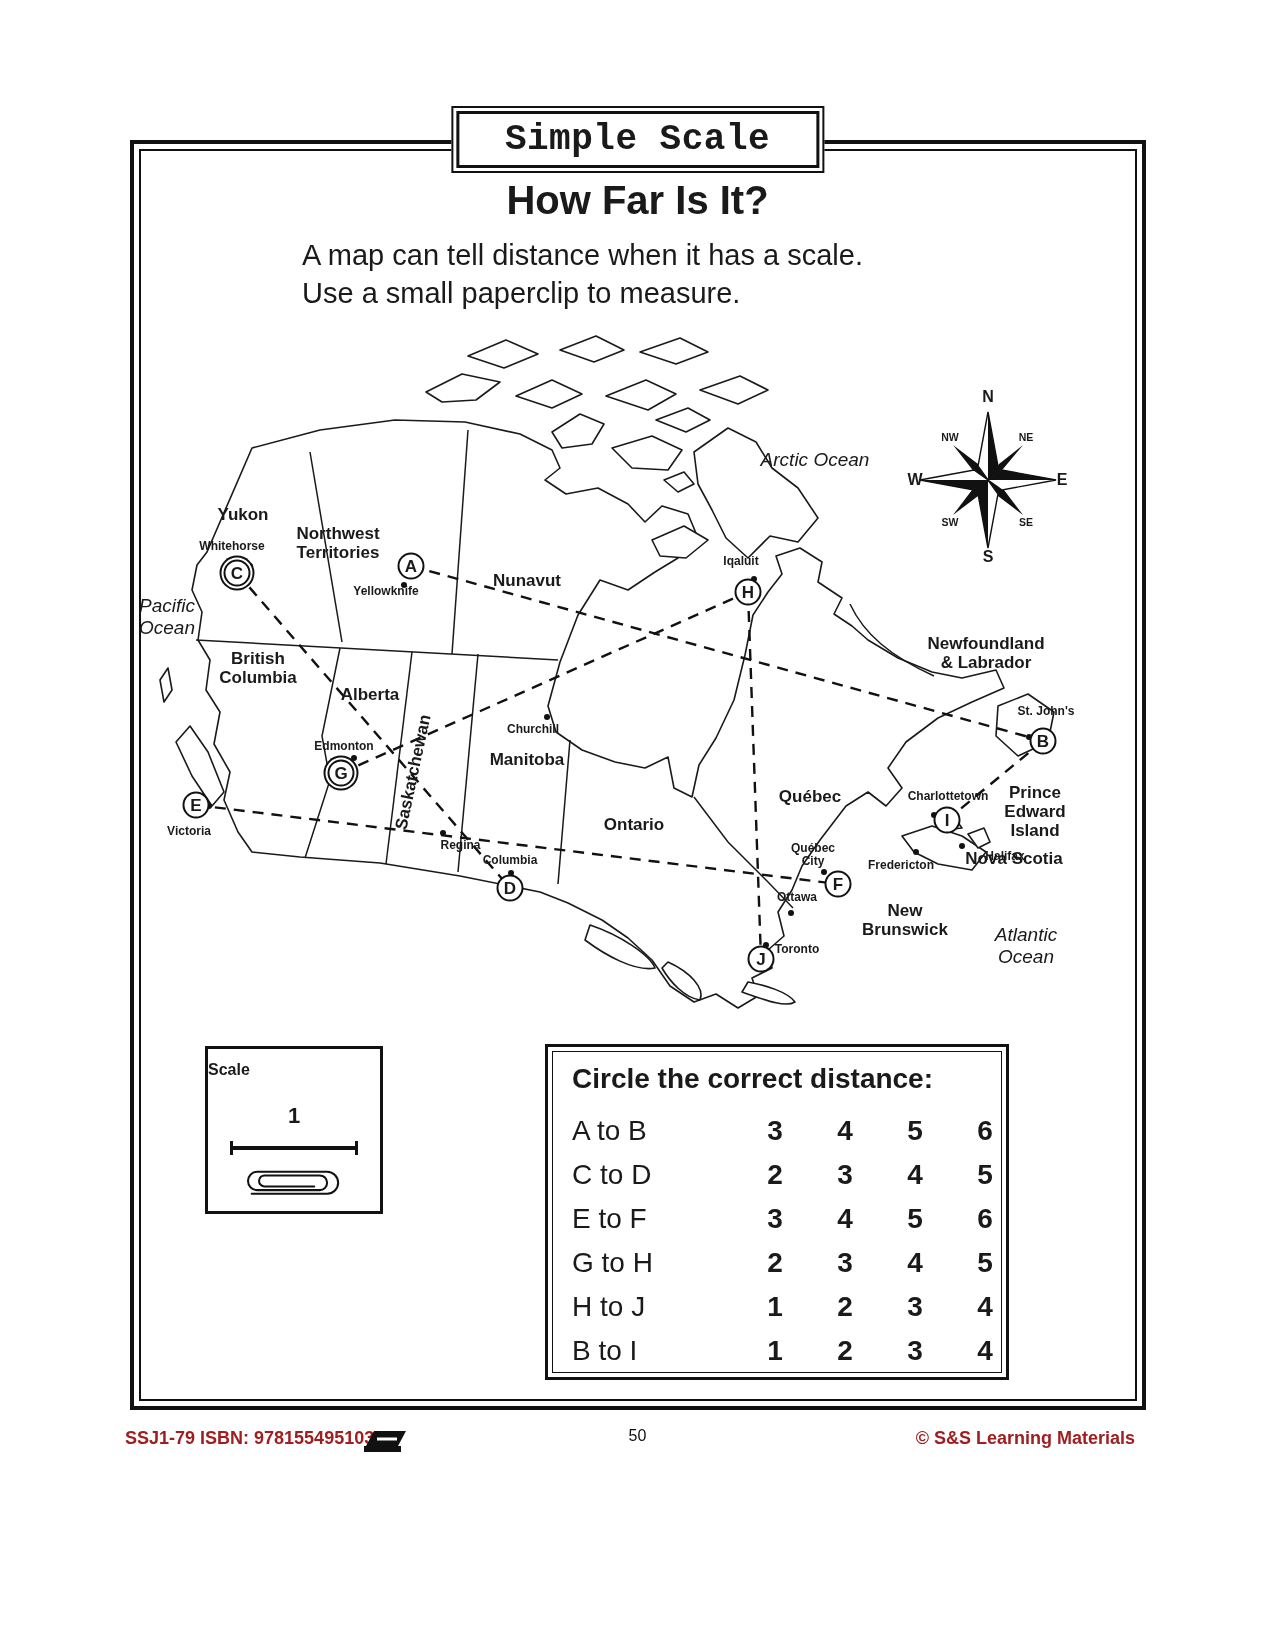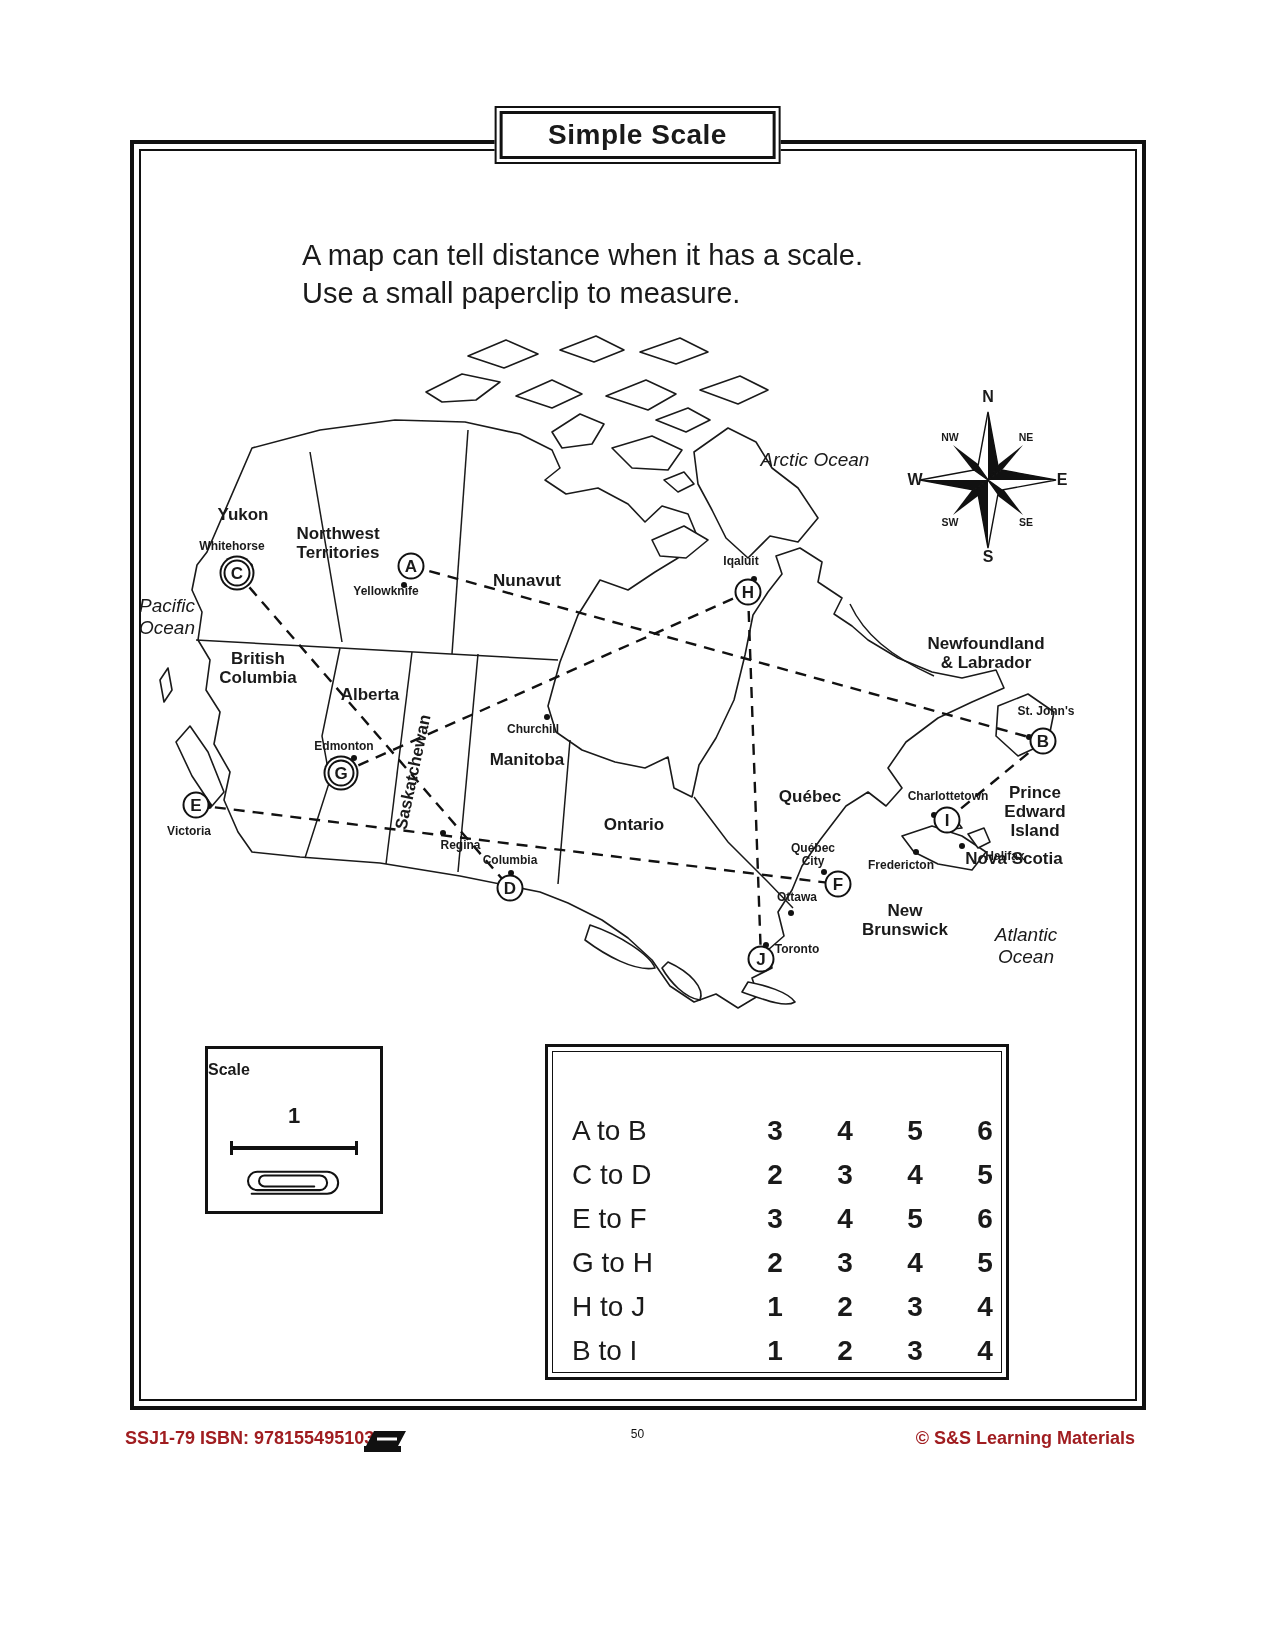--- a/index.html
+++ b/index.html
@@ -2,21 +2,21 @@
 <html><head>
 <meta charset="utf-8">
 <style>
   html,body{margin:0;padding:0;background:#fff;}
   .page{position:relative;width:1275px;height:1650px;background:#fff;overflow:hidden;
         font-family:"Liberation Sans",sans-serif;color:#1a1a1a;}
   .frame{position:absolute;left:130px;top:140px;width:1008px;height:1262px;border:4px solid #111;}
   .frame::after{content:"";position:absolute;inset:5px;border:2px solid #111;}
   .badge{position:absolute;left:50%;top:106px;transform:translateX(-50%);background:#fff;
          border:2px solid #111;padding:3px;z-index:6;}
-  .badge-inner{border:3px solid #111;padding:5px 46px;font-weight:bold;font-size:28px;letter-spacing:.5px;}
+  .badge-inner{border:3px solid #111;padding:5px 46px;font-weight:bold;font-size:36px;letter-spacing:.5px;font-family:Liberation Mono, monospace;}
   .page-title{position:absolute;left:0;top:178px;width:100%;text-align:center;
               font-size:40px;font-weight:bold;z-index:3;}
   .intro{position:absolute;left:302px;top:236px;font-size:29px;line-height:1.32;z-index:3;}
   .map-wrap{position:absolute;inset:0;z-index:2;}
   .map-svg{position:absolute;left:0;top:0;}
   #map-labels{position:absolute;inset:0;}
   .ocean-label{position:absolute;transform:translate(-50%,-50%);font-style:italic;font-size:19px;
                text-align:center;line-height:1.15;white-space:nowrap;}
   .region-label{position:absolute;transform:translate(-50%,-50%);font-weight:bold;font-size:17px;
                 text-align:center;line-height:1.12;white-space:nowrap;}
@@ -42,34 +42,35 @@
   .paperclip{position:absolute;left:50%;bottom:8px;transform:translateX(-50%);}
   .dist-box{position:absolute;left:545px;top:1044px;width:458px;height:330px;border:3.5px solid #111;z-index:4;background:#fff;}
   .dist-box::after{content:"";position:absolute;inset:4px;border:1.5px solid #111;pointer-events:none;}
   .dist-title{position:absolute;left:24px;top:16px;font-weight:bold;font-size:28px;}
   #dist-rows{position:absolute;left:24px;right:14px;top:62px;}
   .dist-row{display:grid;grid-template-columns:168px 70px 70px 70px 70px;align-items:center;height:44px;font-size:28px;}
   .dist-row .opt{text-align:center;font-weight:bold;cursor:pointer;}
   .footer{position:absolute;left:0;top:1424px;width:100%;height:40px;z-index:3;}
   .footer-left{position:absolute;left:125px;top:4px;font-weight:bold;font-size:18px;color:#a01d20;}
   .footer-logo{position:absolute;left:362px;top:0px;}
-  .footer-page{position:absolute;left:50%;top:3px;transform:translateX(-50%);font-size:12px;color:#111;}
+  .footer-page{position:absolute;left:50%;top:3px;transform:translateX(-50%);font-size:16px;color:#111;}
   .footer-right{position:absolute;right:140px;top:4px;font-weight:bold;font-size:18px;color:#a01d20;}
 </style>
 </head>
 <body>
 
 <div class="page">
 
   <div class="frame"></div>
 
   <div class="badge">
     <div class="badge-inner">Simple Scale</div>
   </div>
 
+  <div class="page-title">How Far Is It?</div>
 
   <div class="intro">
     <span>A map can tell distance when it has a scale.</span><br>
     <span>Use a small paperclip to measure.</span>
   </div>
 
   <div class="map-wrap">
     <svg class="map-svg" width="1275" height="1650" viewBox="0 0 1275 1650">
       <g fill="#fff" stroke="#1a1a1a" stroke-width="1.6" stroke-linejoin="round">
 
@@ -206,20 +207,21 @@
   <div class="scale-box">
     <div class="scale-title">Scale</div>
     <div class="scale-unit">1</div>
     <div class="scale-ruler"></div>
     <svg class="paperclip" width="132" height="46" viewBox="0 0 140 50">
       <path d="M24,40 L106,40 A12,12 0 0 0 106,16 L30,16 A10,10 0 0 0 30,36 L98,36 A8,8 0 0 0 98,20 L38,20 A6,6 0 0 0 38,32 L92,32" fill="none" stroke="#111" stroke-width="2.2" stroke-linecap="round"></path>
     </svg>
   </div>
 
   <div class="dist-box">
+    <div class="dist-title">Circle the correct distance:</div>
     <div id="dist-rows">
         <div class="dist-row">
           <span class="pair">A to B</span>
           <span class="opt">3</span>
           <span class="opt">4</span>
           <span class="opt">5</span>
           <span class="opt">6</span>
         </div>
         <div class="dist-row">
           <span class="pair">C to D</span>

